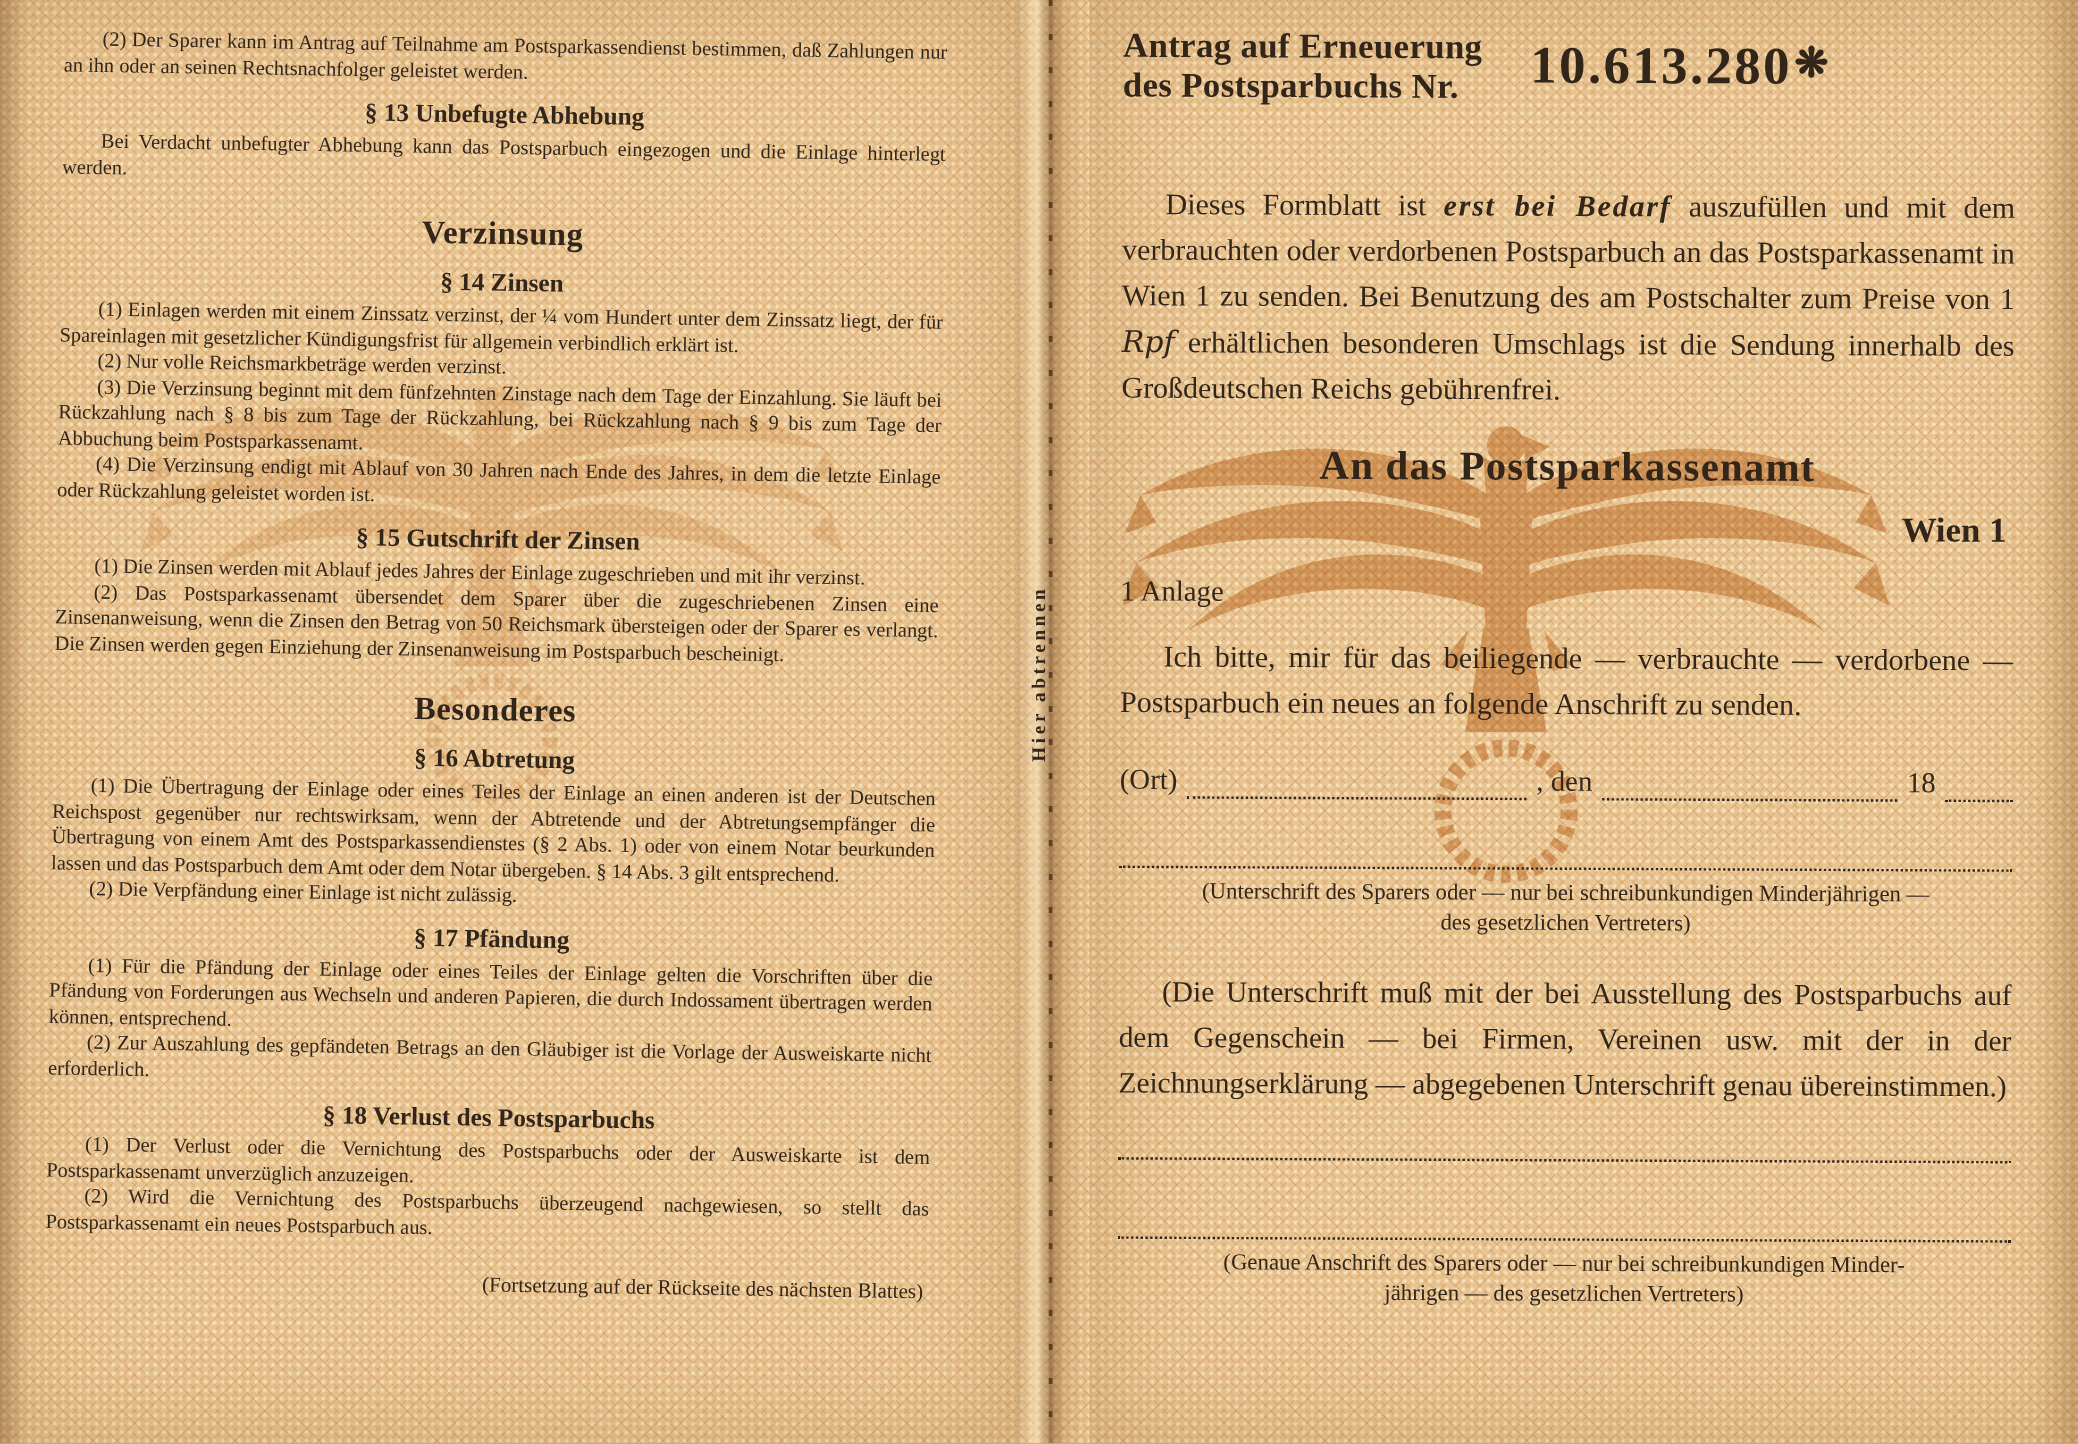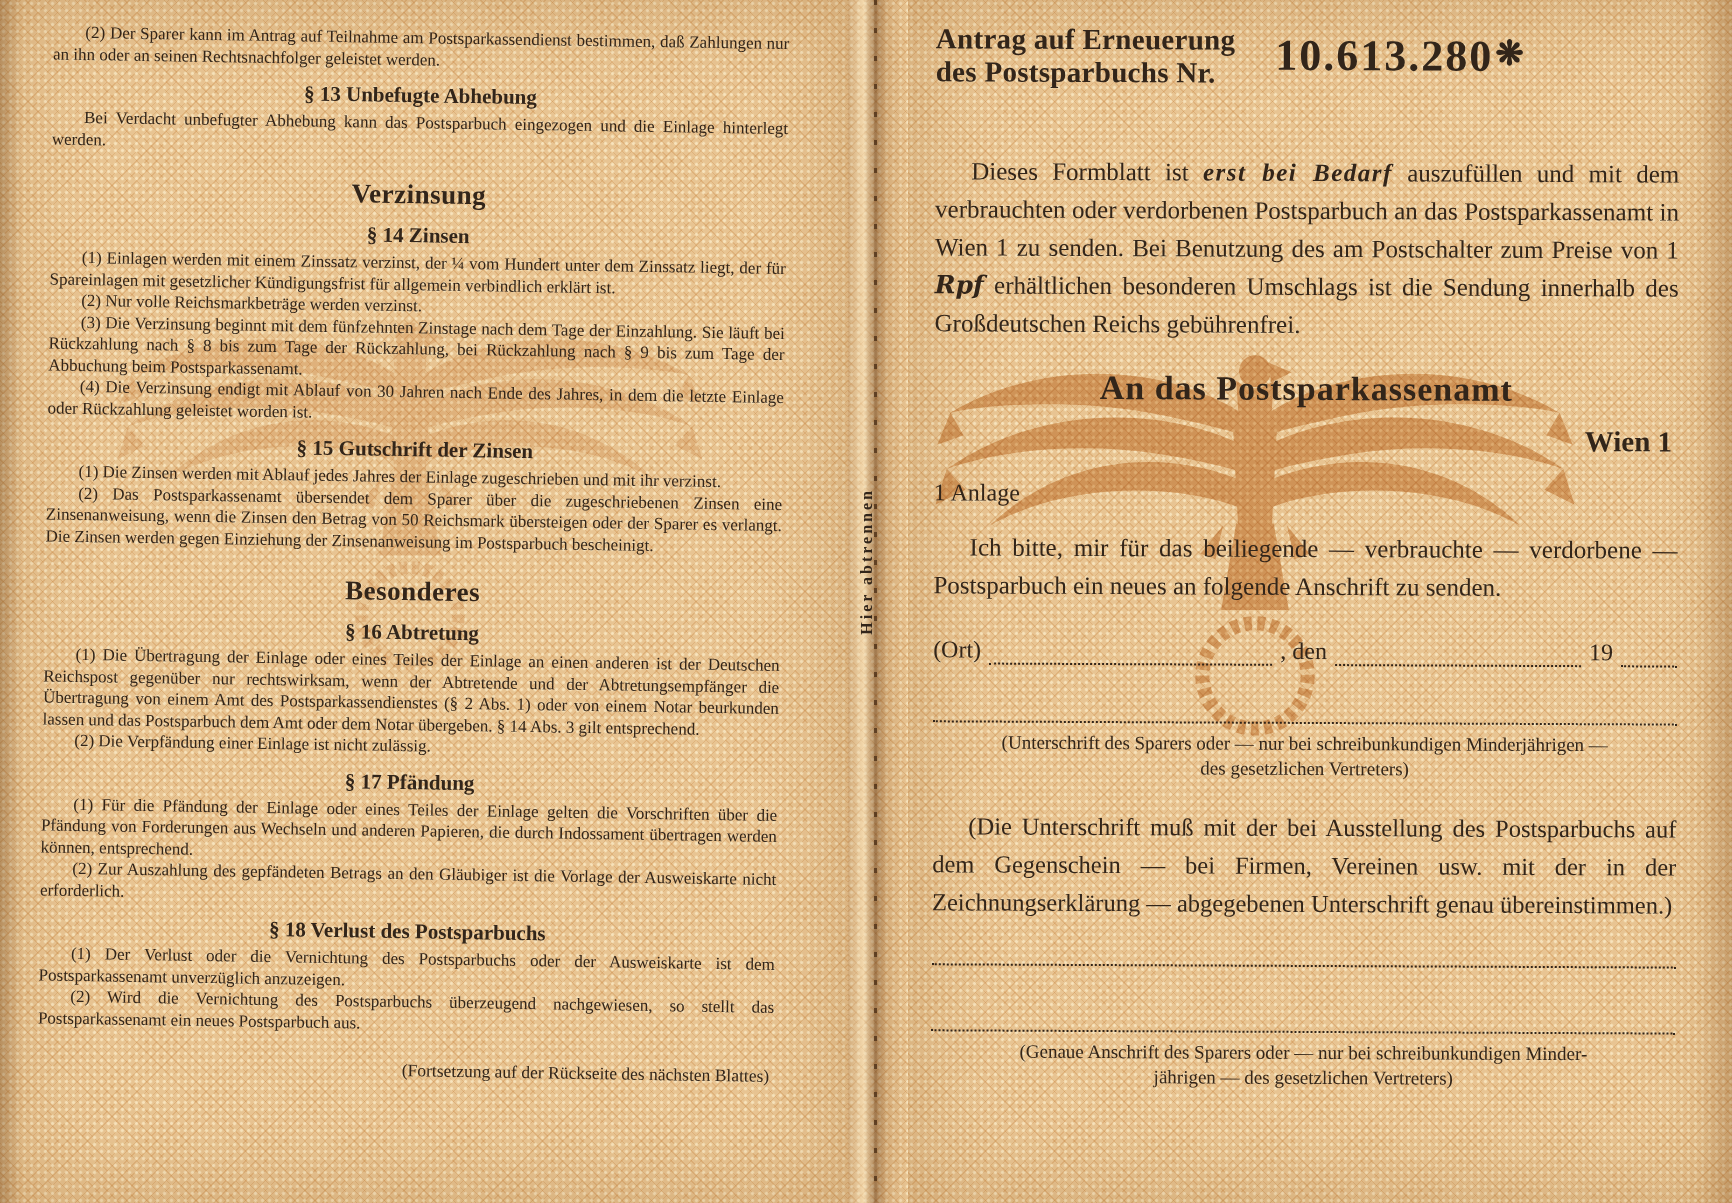--- a/index.html
+++ b/index.html
@@ -63,21 +63,21 @@
   
   .rp-content{position:relative;z-index:2;padding:24px 52px 0 28px;
     transform:rotate(0.25deg);transform-origin:50% 0;}
   .rp-header{display:flex;align-items:flex-start;}
   .rp-title{font-weight:bold;font-size:29px;line-height:33px;letter-spacing:.3px;}
   .rp-number{margin-left:40px;margin-top:6px;font-weight:bold;font-size:44px;line-height:46px;
     letter-spacing:2px;white-space:nowrap;}
   .rp-number .star{font-size:34px;vertical-align:6px;margin-left:2px;letter-spacing:0;}
   .rp-intro{margin:64px 0 0;font-size:25px;line-height:38px;text-align:justify;text-indent:36px;}
   .rp-intro .emph{letter-spacing:1.5px;font-style:italic;}
-  .rp-intro .cur{font-family:"DejaVu Serif",serif;font-style:italic;font-weight:bold;}
+  .rp-intro .cur{font-family:"DejaVu Serif",serif;font-style:italic;}
   .rp-addressee{margin-top:26px;font-weight:bold;font-size:34px;text-align:center;letter-spacing:1px;}
   .rp-city{margin-top:16px;font-weight:bold;font-size:29px;text-align:right;padding-right:6px;}
   .rp-enclosure{margin-top:24px;font-size:24px;}
   .rp-request{margin:22px 0 0;font-size:25px;line-height:38px;text-align:justify;text-indent:36px;}
   .rp-ortrow{margin-top:30px;display:flex;align-items:flex-end;font-size:24px;line-height:30px;}
   .rp-ortrow .lbl{white-space:nowrap;}
   .dots{border-bottom:2.4px dotted var(--ink);height:24px;margin:0 8px;}
   .dots.w1{flex:1.15;}
   .dots.w2{flex:1;}
   .dots.w3{width:56px;margin-right:0;}
@@ -181,21 +181,21 @@
       <div class="rp-city">Wien 1</div>
       <div class="rp-enclosure">1 Anlage</div>
 
       <p class="rp-request">Ich bitte, mir für das beiliegende — verbrauchte — verdorbene — Postsparbuch ein neues an folgende Anschrift zu senden.</p>
 
       <div class="rp-ortrow">
         <span class="lbl">(Ort)</span>
         <span class="dots w1"></span>
         <span class="lbl">, den</span>
         <span class="dots w2"></span>
-        <span class="lbl">19</span>
+        <span class="lbl">18</span>
         <span class="dots w3"></span>
       </div>
 
       <div class="dotline sigline"></div>
       <div class="caption">
         <div>(Unterschrift des Sparers oder — nur bei schreibunkundigen Minderjährigen —</div>
         <div>des gesetzlichen Vertreters)</div>
       </div>
 
       <p class="rp-note">(Die Unterschrift muß mit der bei Ausstellung des Postsparbuchs auf dem Gegenschein — bei Firmen, Vereinen usw. mit der in der Zeichnungserklärung — abgegebenen Unterschrift genau übereinstimmen.)</p>

